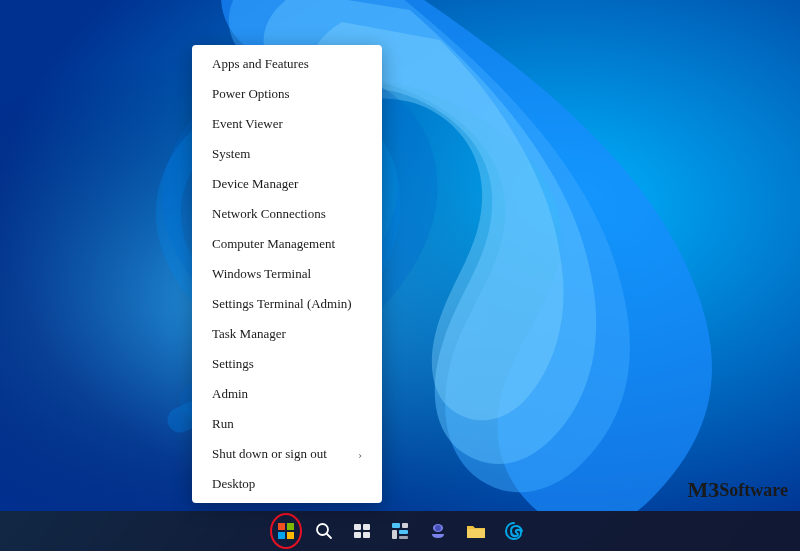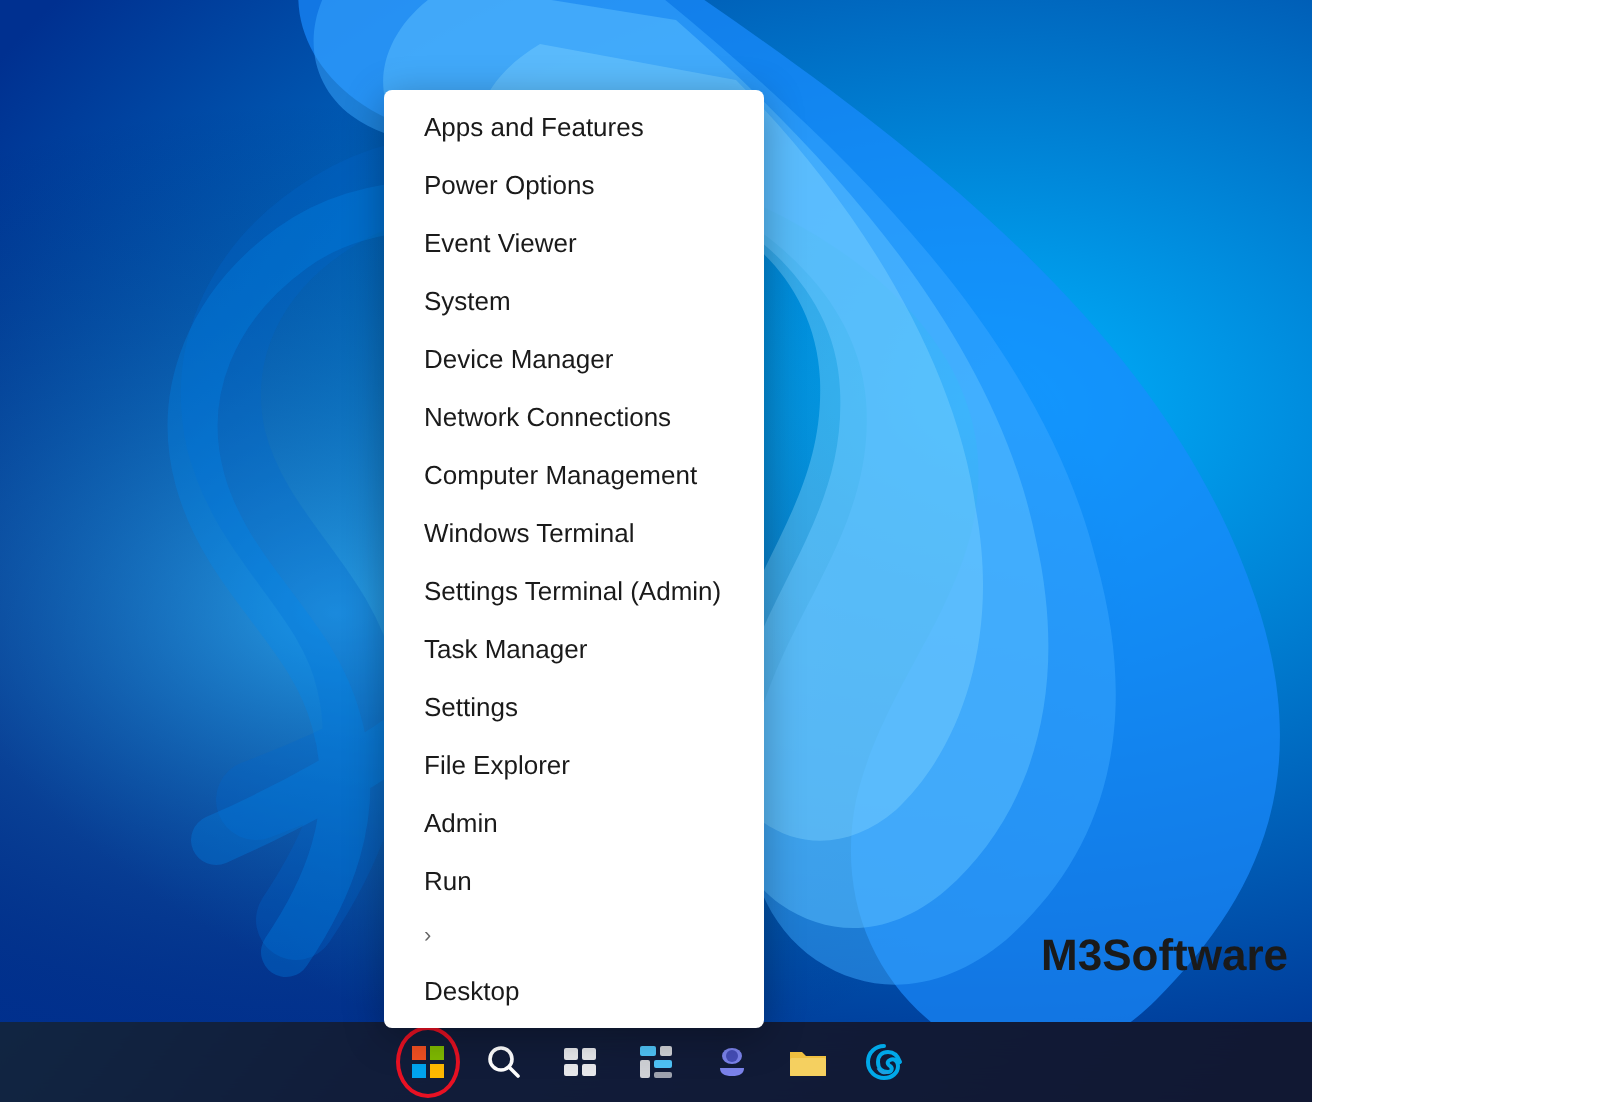--- a/index.html
+++ b/index.html
@@ -7,25 +7,26 @@
     body {
       width: 800px;
       height: 551px;
       overflow: hidden;
       font-family: 'Segoe UI', Arial, sans-serif;
       position: relative;
     }
 
     
     .desktop {
-      width: 656px;
+      width: 800px;
       height: 551px;
       background: linear-gradient(135deg, #0078d4 0%, #00b4ff 30%, #0050a0 60%, #003070 100%);
       position: relative;
       overflow: hidden;
+      font-family: Liberation Serif, serif;
     }
 
     
     .swirl-container {
       position: absolute;
       top: 0; left: 0; right: 0; bottom: 40px;
       overflow: hidden;
     }
 
     .swirl-container svg {
@@ -184,39 +185,37 @@
     <div class="menu-item">
       <span>Settings Terminal (Admin)</span>
     </div>
     <div class="menu-item">
       <span>Task Manager</span>
     </div>
     <div class="menu-item">
       <span>Settings</span>
     </div>
     <div class="menu-item">
-      <span>File Explorer</span>
-    </div>
-    <div class="menu-item">
       <span>Admin</span>
     </div>
     <div class="menu-item">
       <span>Run</span>
     </div>
     <div class="menu-item">
+      <span>Shut down or sign out</span>
       <span class="arrow">›</span>
     </div>
     <div class="menu-item">
       <span>Desktop</span>
     </div>
   </div>
 
-  <div style="position:absolute;bottom:60px;right:12px;font-size:20px;font-weight:bold;display:flex;align-items:center;z-index:5;text-align:right;">
+  <div style="position:absolute;bottom:48px;right:12px;font-size:20px;font-weight:bold;display:flex;align-items:center;z-index:5;text-align:right;">
     <span style="color:#1a1a1a;font-size:22px;font-weight:900;">M3</span>
-    <span style="color:#1a1a1a;font-size:22px;font-weight:700;"> Software</span>
+    <span style="color:#1a1a1a;font-size:18px;font-weight:700;"> Software</span>
   </div>
 
   <div class="taskbar">
 
     <div class="taskbar-icon" style="position:relative;">
       <div style="width:36px;height:36px;border-radius:50%;border:2px solid #e81123;display:flex;align-items:center;justify-content:center;">
         <div class="win-logo">
           <div></div>
             <div></div>
             <div></div>

